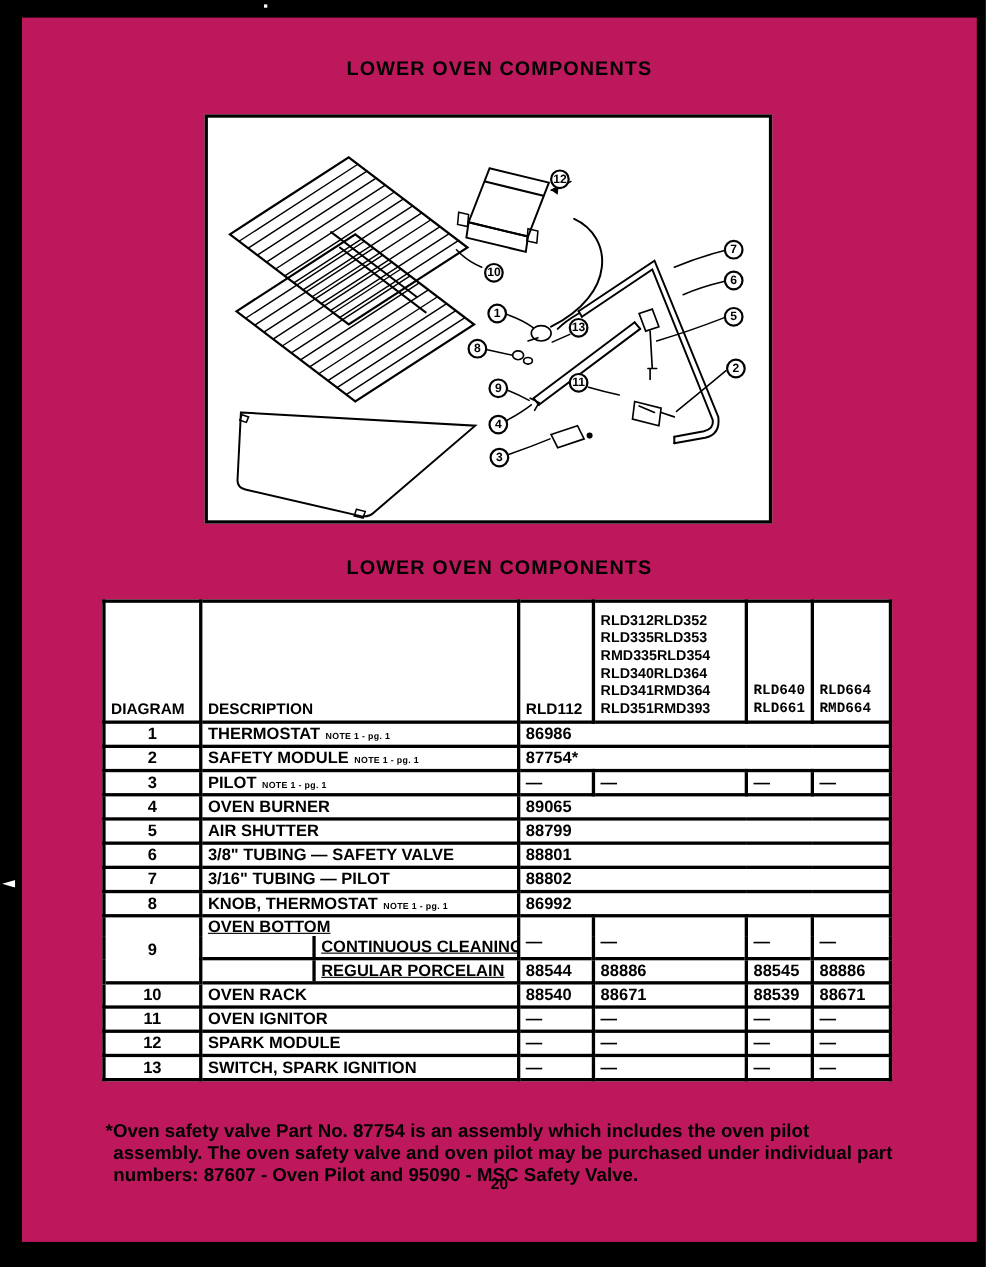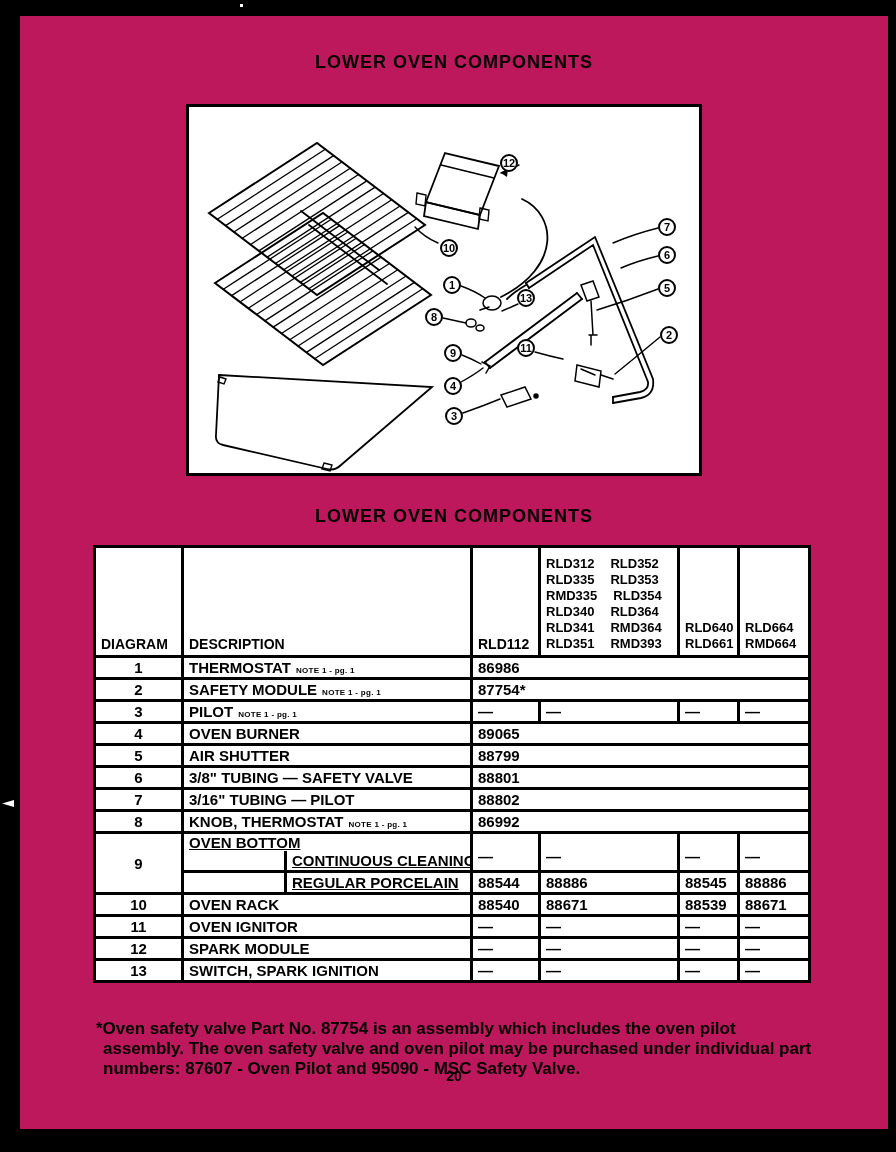--- a/index.html
+++ b/index.html
@@ -39,22 +39,22 @@
   }
   .parts-table th,.parts-table td{
     border:3px solid #000;padding:0 5px;font-weight:bold;
     overflow:hidden;white-space:nowrap;
   }
   .parts-table th{
     vertical-align:bottom;text-align:left;font-size:14px;
     padding-bottom:3px;
   }
   .parts-table td{height:19px;font-size:15px;}
-  .h-models div{line-height:16px;font-size:13px;display:flex;gap:16px;}
-  .h-two div{line-height:16px;font-size:13px;}
+  .h-models div{line-height:16px;font-size:13px;display:flex;gap:0;}
+  .h-two div{line-height:16px;font-size:13px;font-family:Liberation Mono, monospace;}
   .th-plain{height:104px;}
   .c-num{text-align:center;font-size:14px;}
   .c-desc{text-align:left;}
   .c-desc .note{font-size:8px;font-weight:bold;margin-left:5px;letter-spacing:0.3px;}
   .c-val{text-align:left;font-size:14px;}
   .sub-head td{border-bottom:none;}
   .subdesc{position:relative;padding-left:108px !important;text-decoration:underline;}
   .subdesc::before{
     content:"";position:absolute;left:100px;top:-2px;bottom:-2px;
     width:3px;background:#000;

